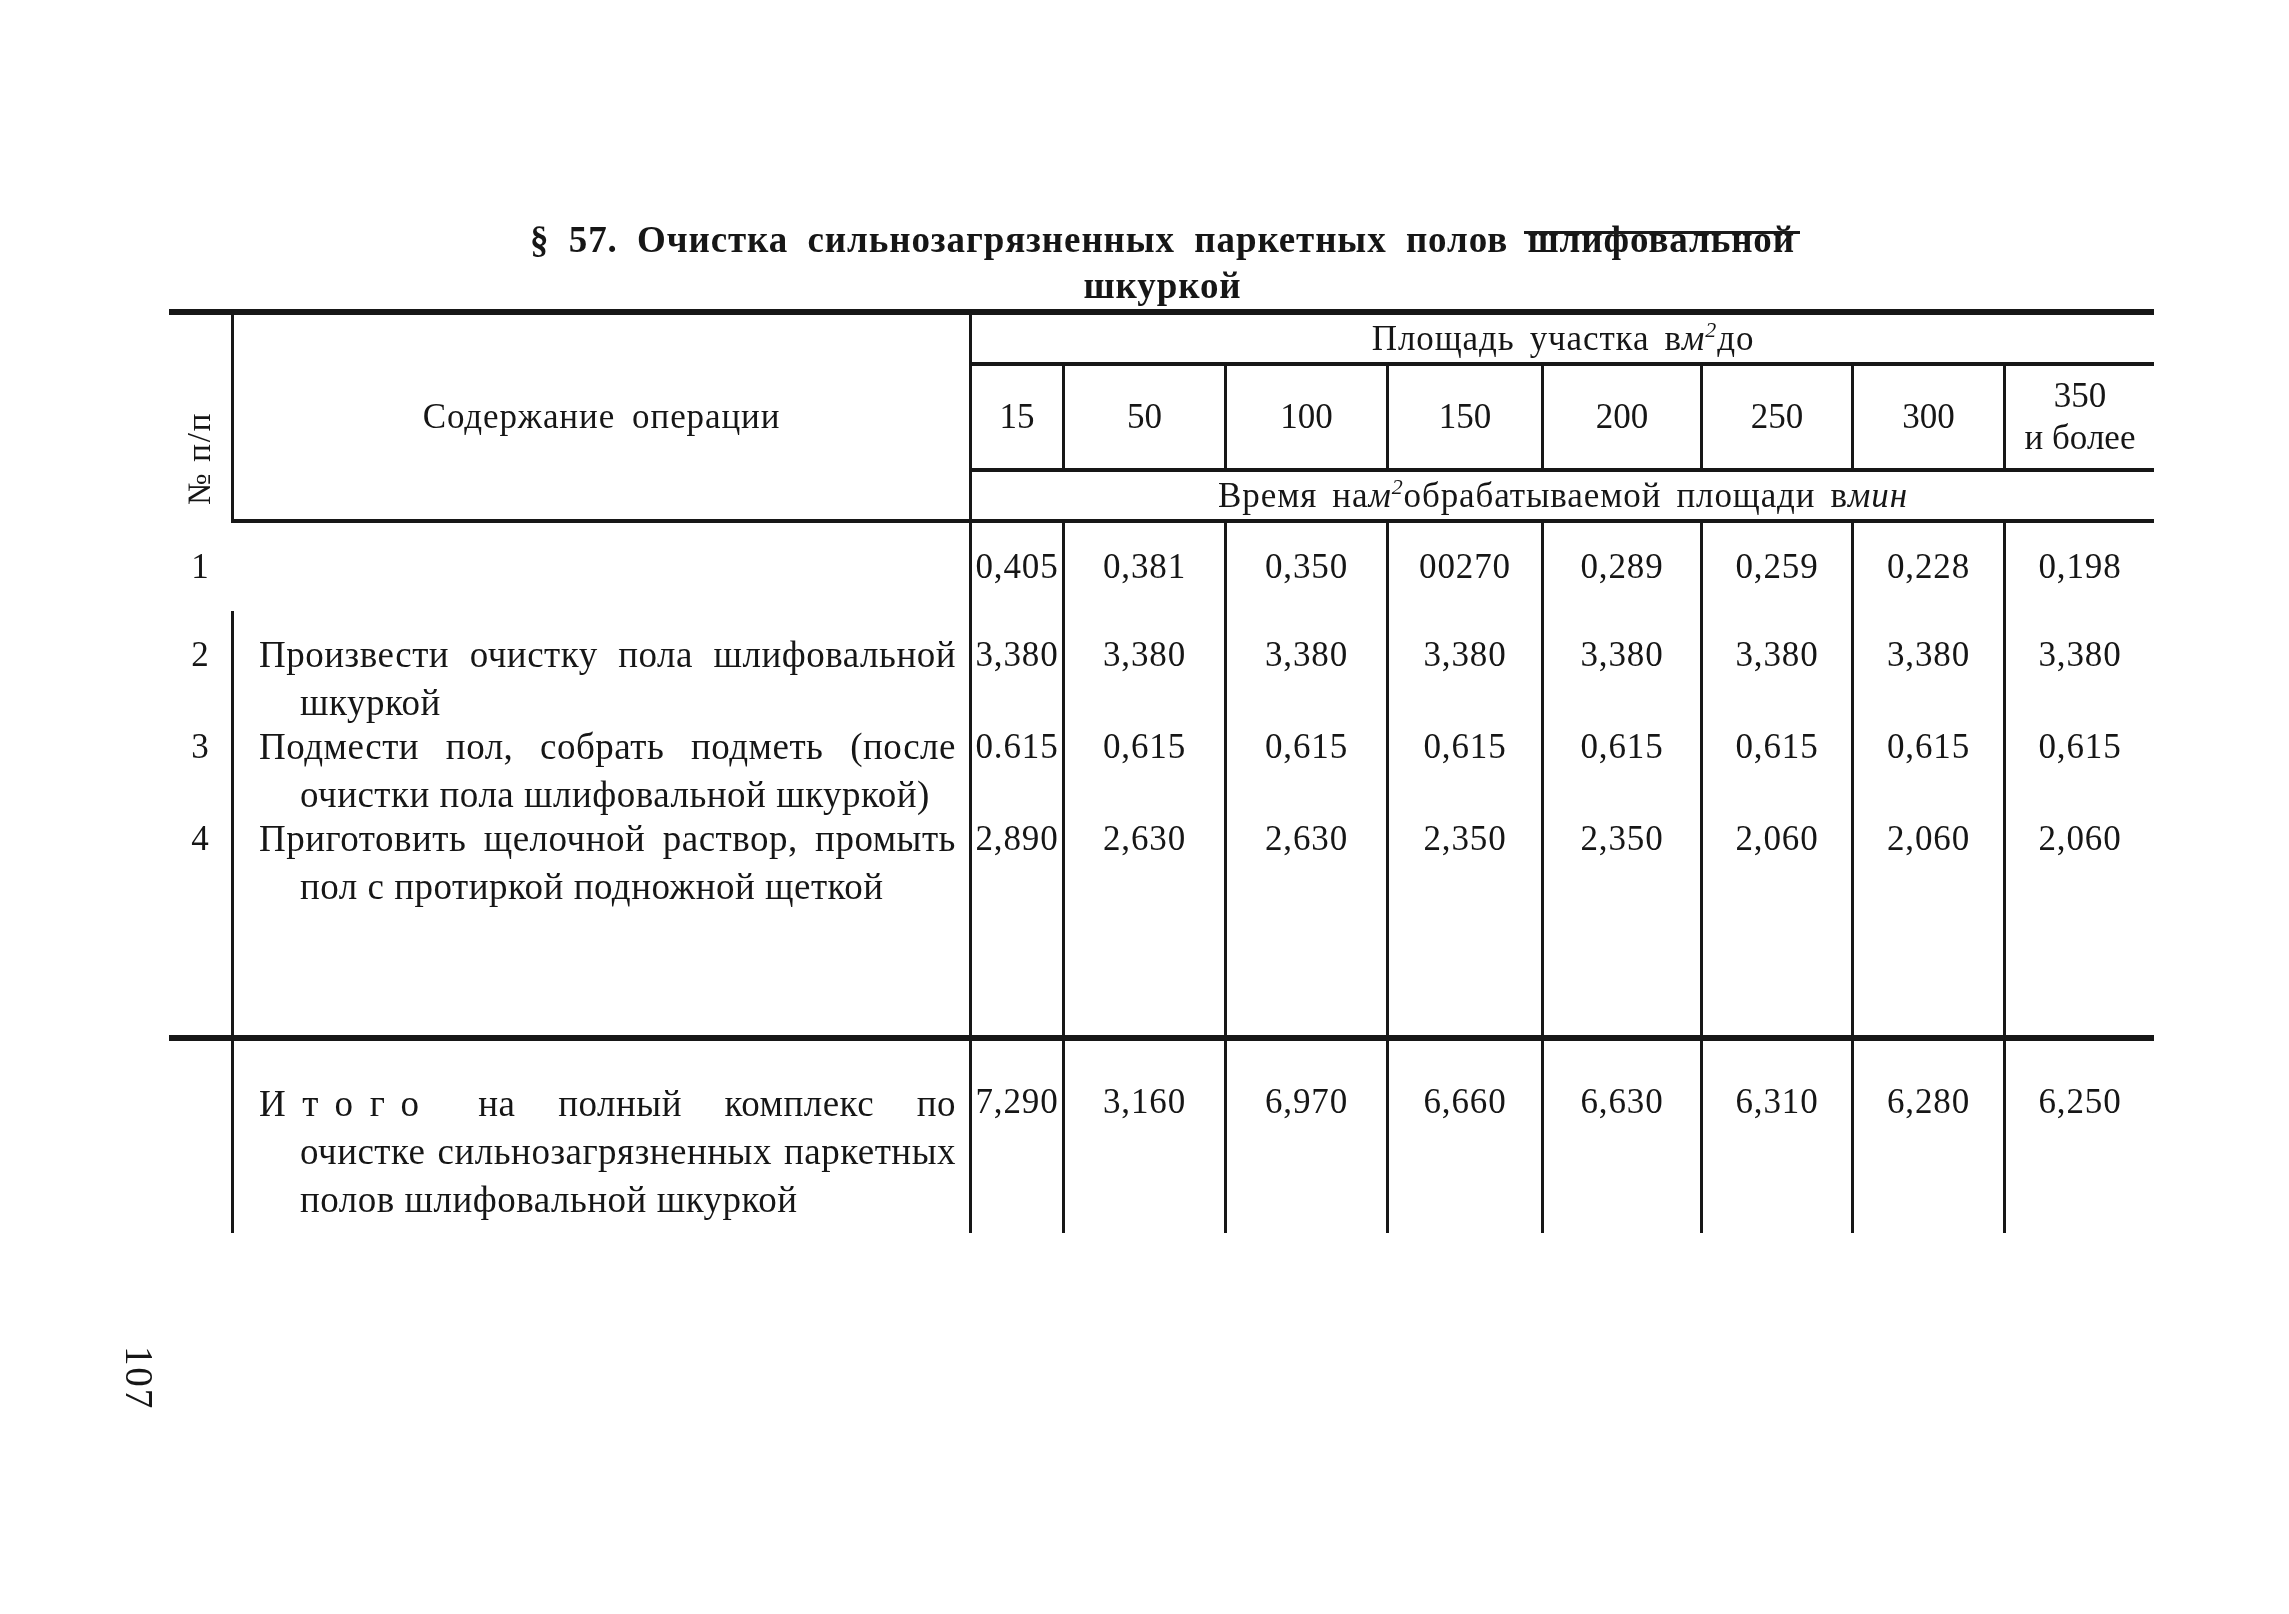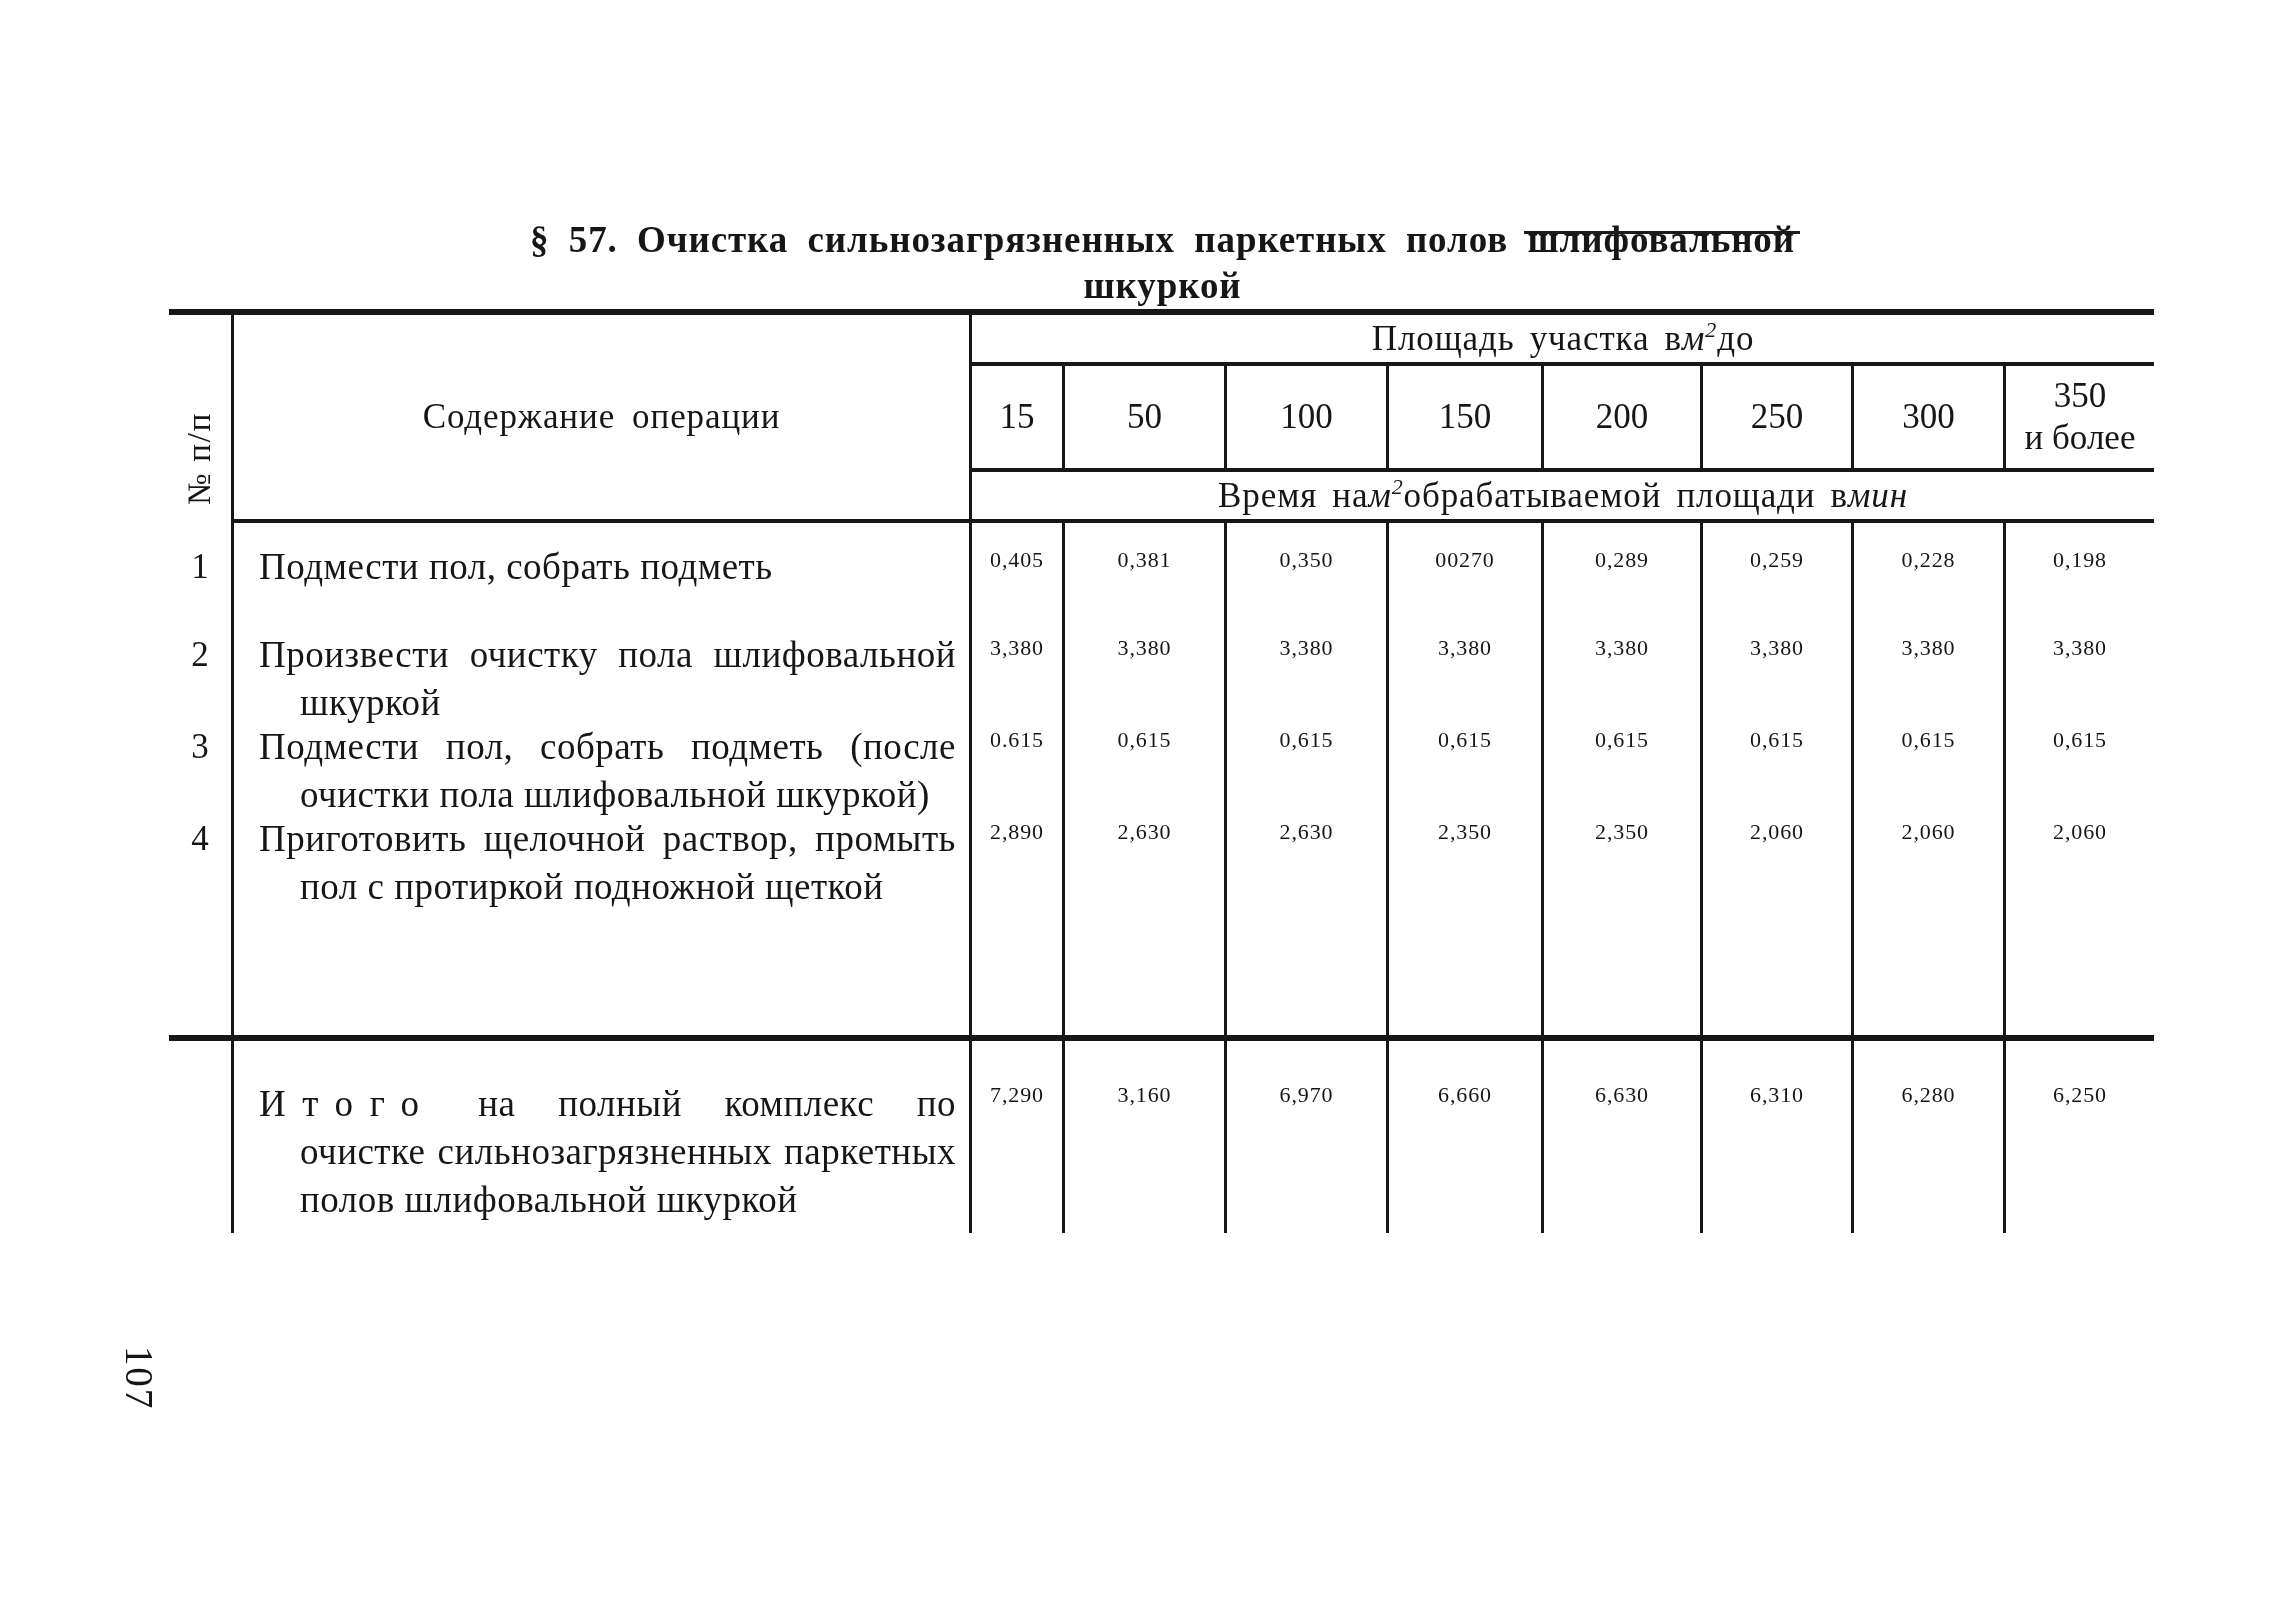--- a/index.html
+++ b/index.html
@@ -49,21 +49,21 @@
   .numh{display:flex;align-items:center;justify-content:center;
     font-size:35px;text-align:center;white-space:pre-line;line-height:42px;}
 
   .no-b{font-size:35px;text-align:center;padding-top:24px;}
   .op-b{
     font-size:37px;line-height:48px;
     text-align:justify;
     padding:20px 13px 0 66px;text-indent:-41px;
     letter-spacing:0.5px;
   }
-  .val{font-size:22px;text-align:center;padding-top:24px;letter-spacing:0.9px;}
+  .val{font-size:35px;text-align:center;padding-top:24px;letter-spacing:0.9px;}
 
   .total-label{padding-top:39px;}
   .spaced{letter-spacing:16.6px;margin-top:23px;}
   .total-val{padding-top:41px;}
 
   
   .page-number{
     position:absolute;left:103px;top:1343px;
     width:74px;height:70px;
     display:flex;align-items:center;justify-content:center;
@@ -97,21 +97,20 @@
     <div class="c numh bl bb" style="grid-area:2/6">150</div>
     <div class="c numh bl bb" style="grid-area:2/7">200</div>
     <div class="c numh bl bb" style="grid-area:2/8">250</div>
     <div class="c numh bl bb" style="grid-area:2/9">300</div>
     <div class="c numh bl bb" style="grid-area:2/10">350
 и более</div>
 
     <div class="c band bl bb" style="grid-area:3/3/4/11"><span>Время на</span> <i><span>м</span><sup>2</sup></i> <span>обрабатываемой площади в</span> <i><span>мин</span></i></div>
 
     <div class="c no-b" style="grid-area:4/1">1</div>
-    <div class="c op-b bl" style="grid-area:4/2">Подмести пол, собрать подметь</div>
     <div class="c val bl" style="grid-area:4/3">0,405</div>
     <div class="c val bl" style="grid-area:4/4">0,381</div>
     <div class="c val bl" style="grid-area:4/5">0,350</div>
     <div class="c val bl" style="grid-area:4/6">00270</div>
     <div class="c val bl" style="grid-area:4/7">0,289</div>
     <div class="c val bl" style="grid-area:4/8">0,259</div>
     <div class="c val bl" style="grid-area:4/9">0,228</div>
     <div class="c val bl" style="grid-area:4/10">0,198</div>
 
     <div class="c no-b" style="grid-area:5/1">2</div>

